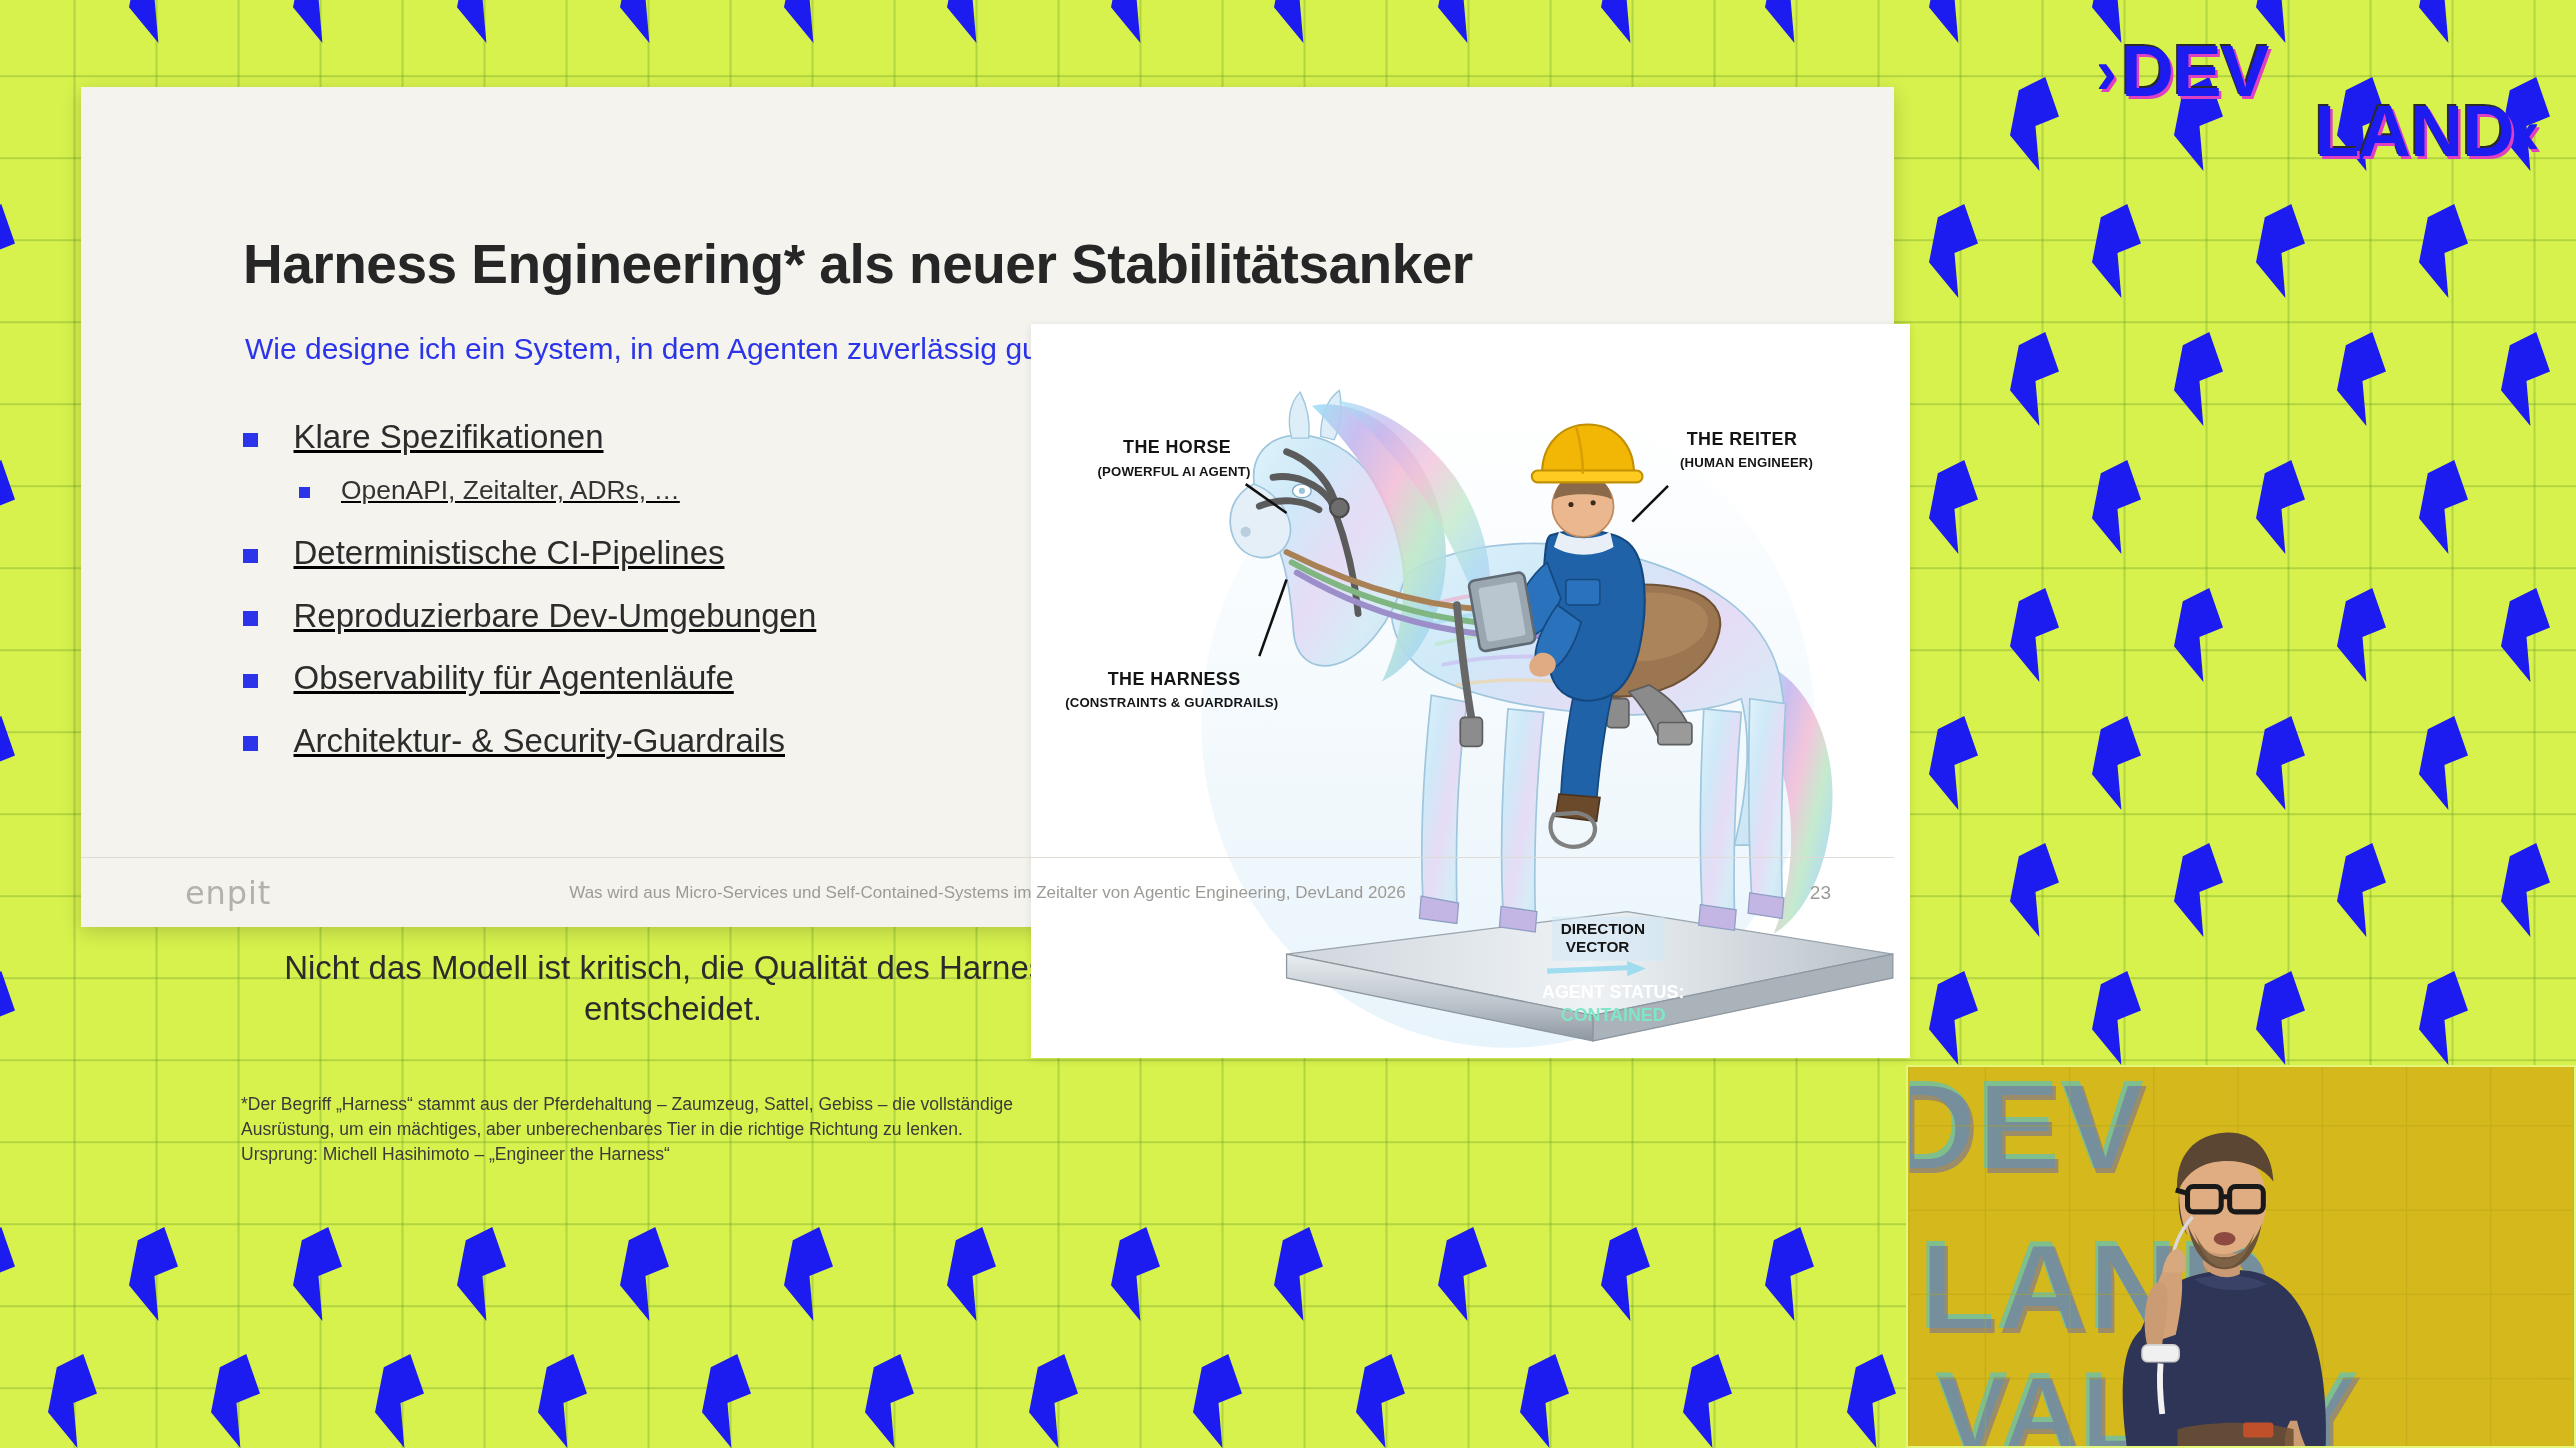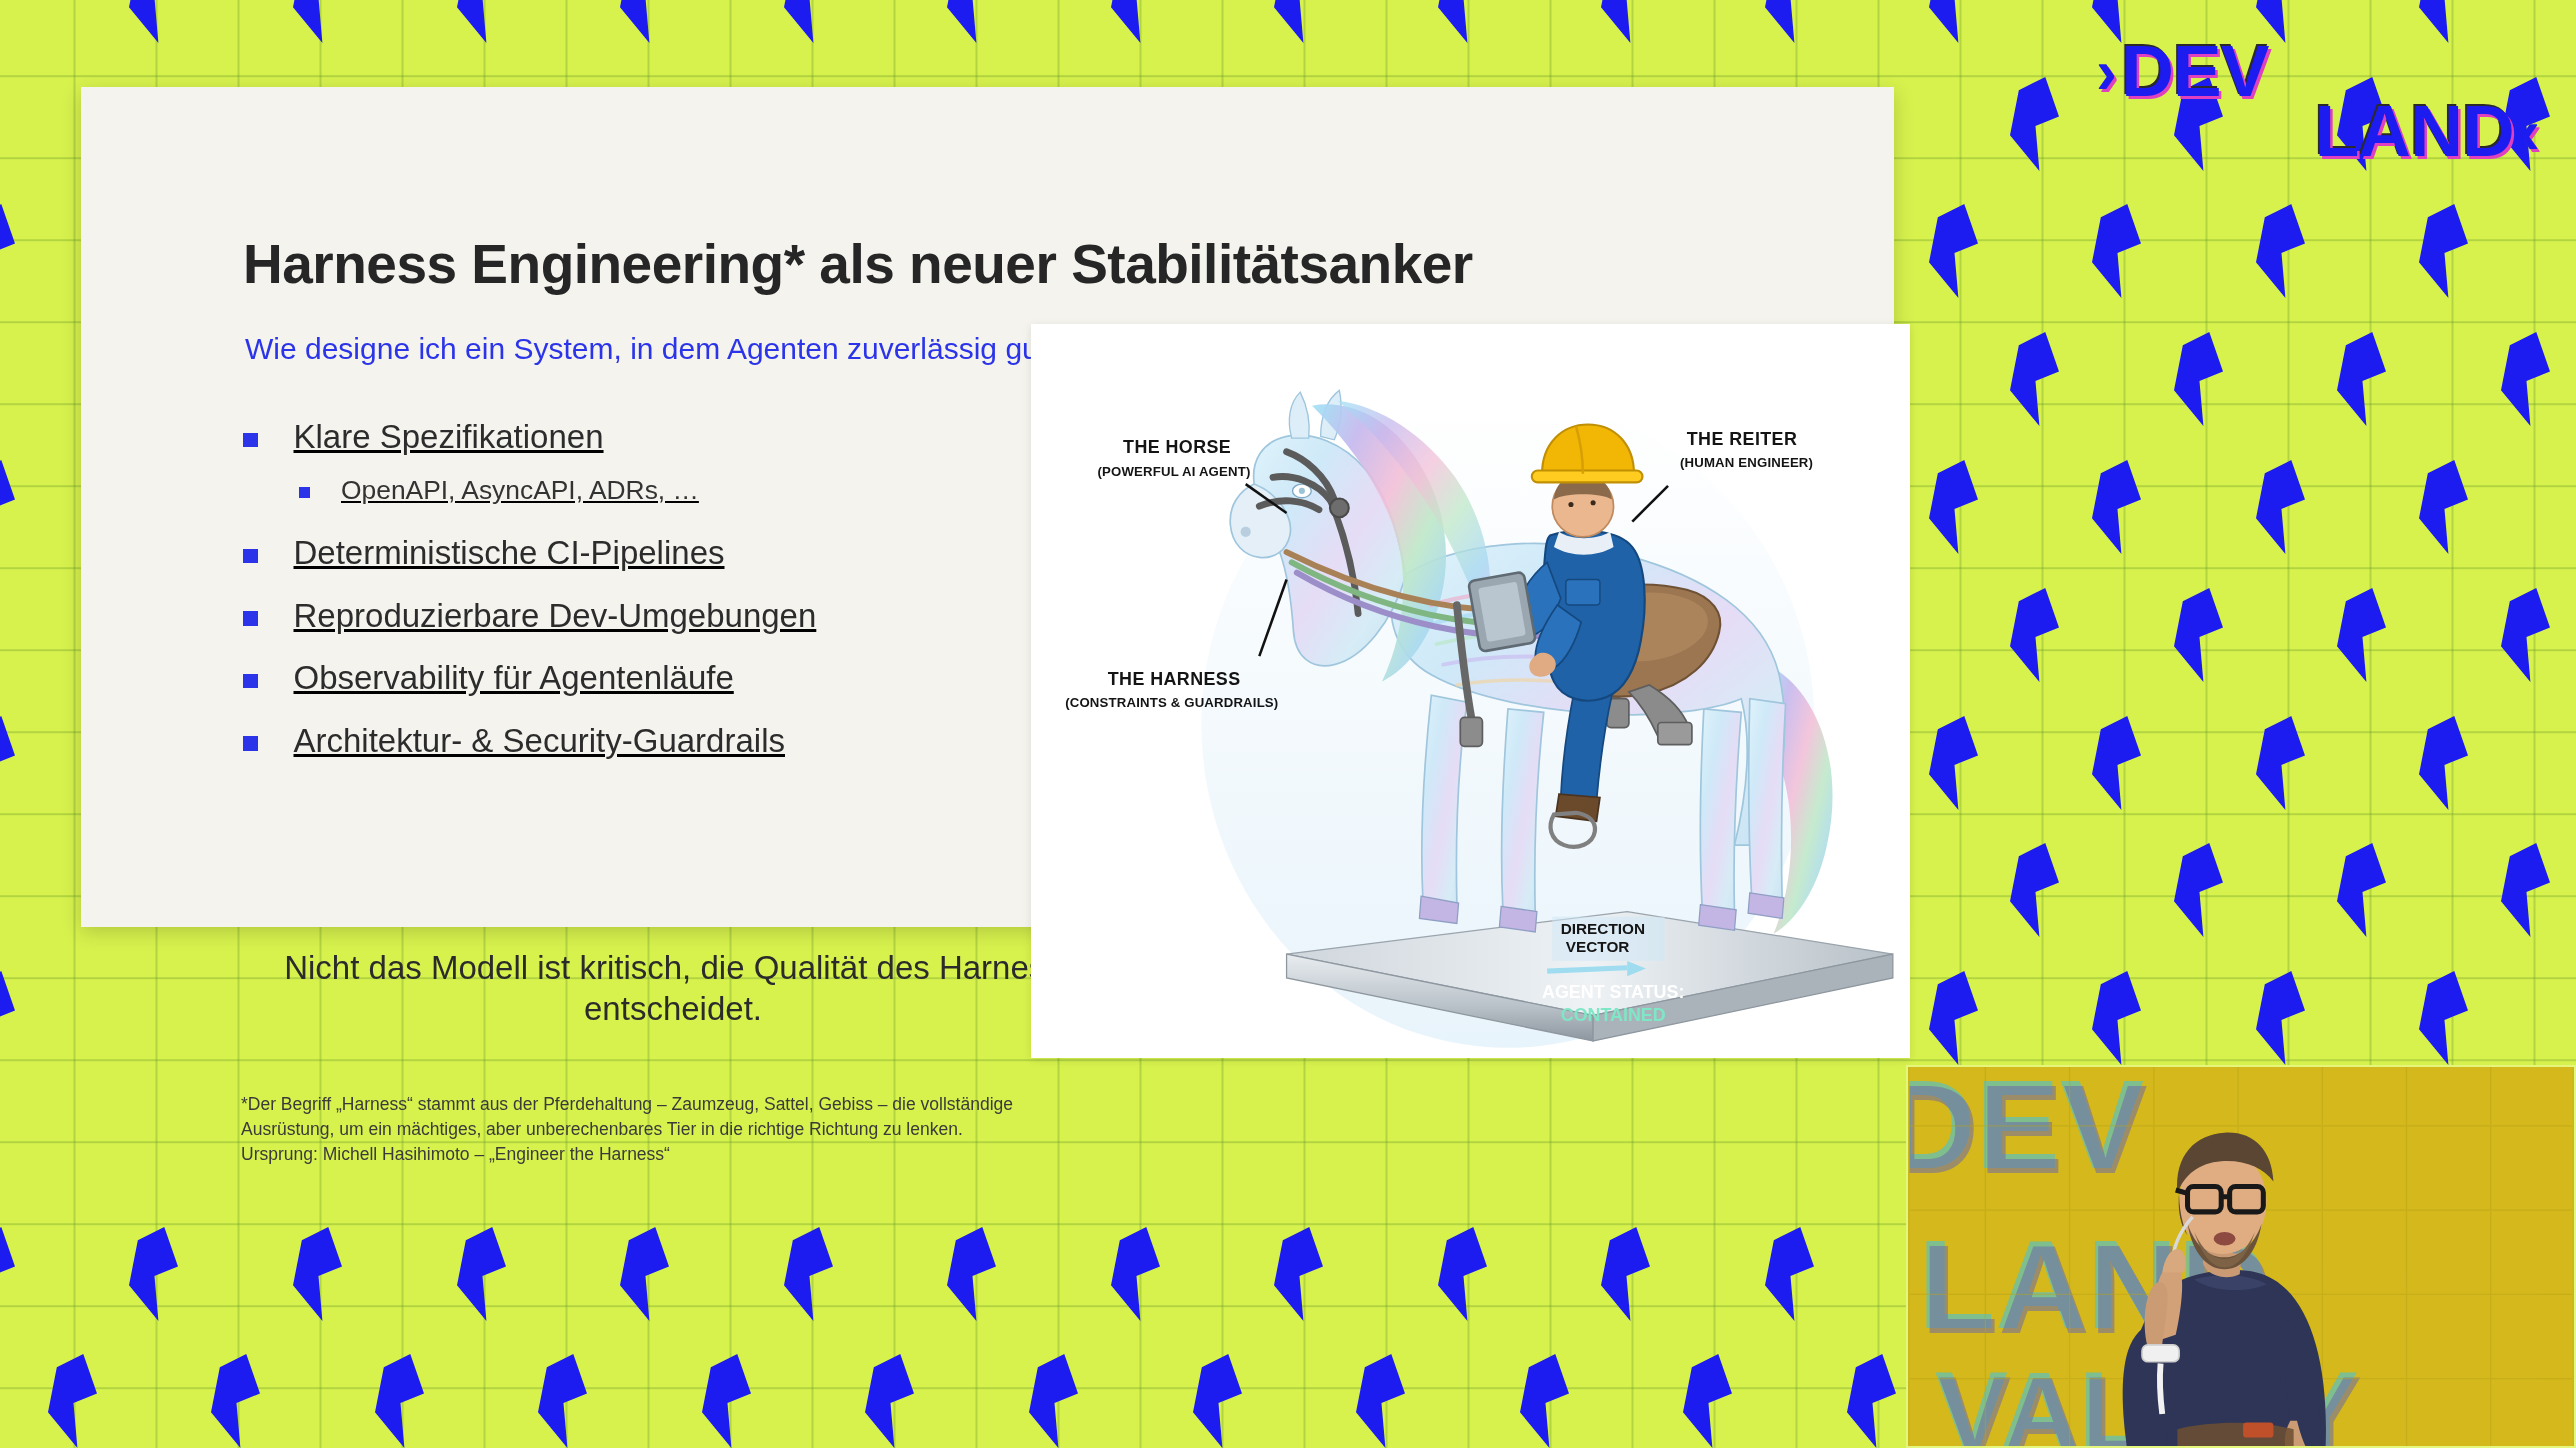--- a/index.html
+++ b/index.html
@@ -238,21 +238,21 @@
     <div id="slide-title">Harness Engineering* als neuer Stabilitätsanker</div>
     <div id="slide-subtitle">Wie designe ich ein System, in dem Agenten zuverlässig guten Code produzieren ?</div>
 
     <div id="bullets">
       <div class="b-row lvl1">
         <span class="b-mark"></span>
         <span class="b-text">Klare Spezifikationen</span>
       </div>
       <div class="b-row lvl2">
         <span class="b-mark"></span>
-        <span class="b-text">OpenAPI, AsyncAPI, ADRs, …</span>
+        <span class="b-text">OpenAPI, Zeitalter, ADRs, …</span>
       </div>
       <div class="b-row lvl1">
         <span class="b-mark"></span>
         <span class="b-text">Deterministische CI-Pipelines</span>
       </div>
       <div class="b-row lvl1">
         <span class="b-mark"></span>
         <span class="b-text">Reproduzierbare Dev-Umgebungen</span>
       </div>
       <div class="b-row lvl1">
@@ -450,20 +450,25 @@
           <polygon points="700,748 722,757 700,766" fill="#9fdcf0"></polygon>
         </g>
 
         <g>
           <text x="600" y="792" font-size="21" font-weight="700" fill="#ffffff" font-family="Liberation Sans, sans-serif">AGENT STATUS:</text>
           <text x="622" y="818" font-size="21" font-weight="700" fill="#7fe6c6" font-family="Liberation Sans, sans-serif">CONTAINED</text>
         </g>
       </svg>
     </div>
 
+    <div id="slide-footer">
+      <span id="footer-logo">enpit</span>
+      <span id="footer-center">Was wird aus Micro-Services und Self-Contained-Systems im Zeitalter von Agentic Engineering, DevLand 2026</span>
+      <span id="footer-page">23</span>
+    </div>
 
   </div>
 </div>
 
 <div id="speaker">
   <svg viewBox="0 0 787 450" xmlns="http://www.w3.org/2000/svg">
     <defs>
       <clipPath id="spclip">
           <rect x="0" y="0" width="787" height="450"></rect>
         </clipPath>

